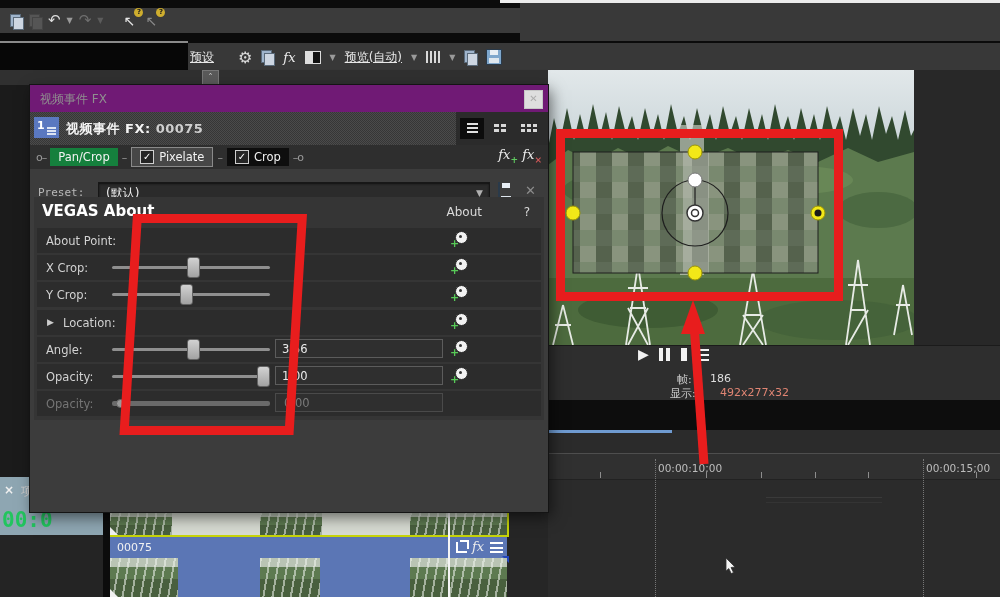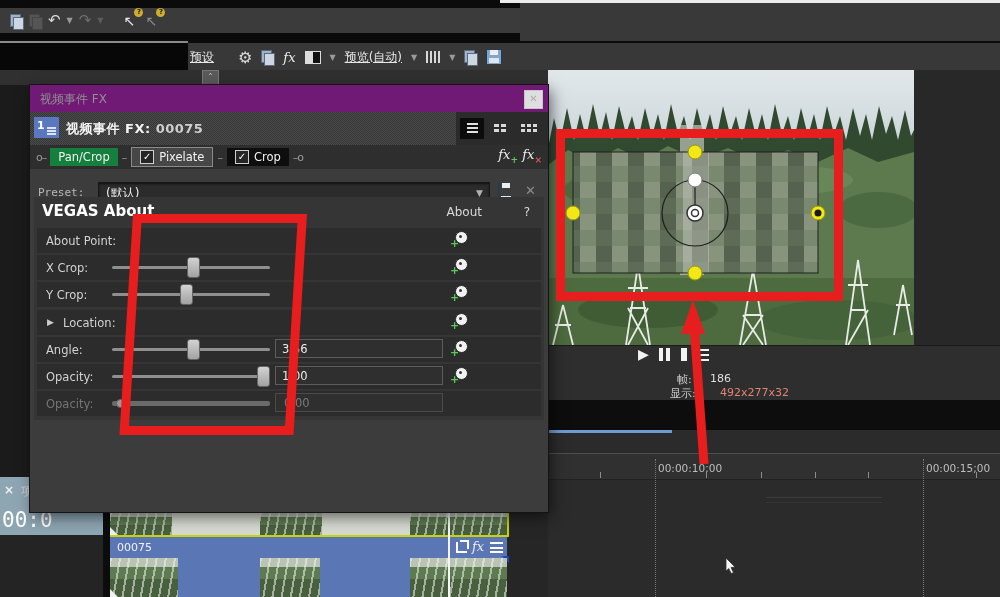--- a/index.html
+++ b/index.html
@@ -69,21 +69,21 @@
   .fadeTri{position:absolute;left:0;bottom:0;width:0;height:0;border-bottom:8px solid #f0f0f0;border-right:8px solid transparent;}
   .playhead{position:absolute;left:448px;top:512px;width:2px;height:85px;background:#f5f5f5;}
   .cropglyph{display:inline-block;width:9px;height:9px;border-left:2px solid #fff;border-bottom:2px solid #fff;position:relative;}
   .cropglyph::after{content:'';position:absolute;left:2px;bottom:2px;width:7px;height:7px;border-right:2px solid #fff;border-top:2px solid #fff;}
   .e2menu{display:inline-block;width:13px;height:11px;background:repeating-linear-gradient(#fff 0 2px,transparent 2px 4.5px);}
   .bluetri{position:absolute;right:-2px;top:19px;width:0;height:0;border-top:7px solid #2244bb;border-left:7px solid transparent;}
   
   .leftstrip{position:absolute;left:0;top:85px;width:30px;height:392px;background:#1b1b1b;}
   .tabclose{position:absolute;left:4px;top:398px;color:#f0f0f0;font-size:12px;font-weight:bold;}
   .tabtxt{position:absolute;left:21px;top:398px;color:#cccccc;font-size:12px;}
-  .bigtc{position:absolute;left:2px;top:423px;color:#ffffff;font-size:21px;font-family:"DejaVu Sans Mono",monospace;}
+  .bigtc{position:absolute;left:2px;top:423px;color:#22c55e;font-size:21px;font-family:"DejaVu Sans Mono",monospace;font-weight:bold;}
   
   .dialog{position:absolute;left:30px;top:85px;width:518px;height:427px;background:#3c3c3c;outline:1px solid #141414;box-shadow:3px 5px 14px rgba(0,0,0,.55);}
   .dtitle{position:absolute;left:0;top:0;width:100%;height:27px;background:#701a75;box-sizing:border-box;}
   .dtitle .txt{position:absolute;left:10px;top:6px;color:#8f8f8f;font-size:12px;}
   .dclose{position:absolute;right:5px;top:5px;width:17px;height:17px;background:#dedede;border:1px solid #c6c6c6;color:#adadad;font-size:10px;text-align:center;line-height:16px;}
   .dheader{position:absolute;left:0;top:27px;width:100%;height:33px;background:#3e3e3e;background-image:repeating-conic-gradient(#4b4b4b 0% 25%,#363636 0% 50%);background-size:2px 2px;}
   .chipnum{position:absolute;left:4px;top:5px;width:25px;height:21px;background:#5a78c0;color:#fff;font-size:11px;font-weight:bold;padding:2px 0 0 3px;box-sizing:border-box;}
   .chipnum i{position:absolute;right:3px;bottom:3px;width:9px;height:8px;background:repeating-linear-gradient(#dce4f2 0 2px,transparent 2px 3px);}
   .dheadtitle{position:absolute;left:36px;top:8px;color:#f4f4f4;font-size:13px;font-weight:bold;letter-spacing:.5px;}
   .viewzone{position:absolute;right:0;top:0;width:92px;height:33px;background:#2b2b2b;display:flex;align-items:center;gap:5px;padding-left:4px;box-sizing:border-box;}

